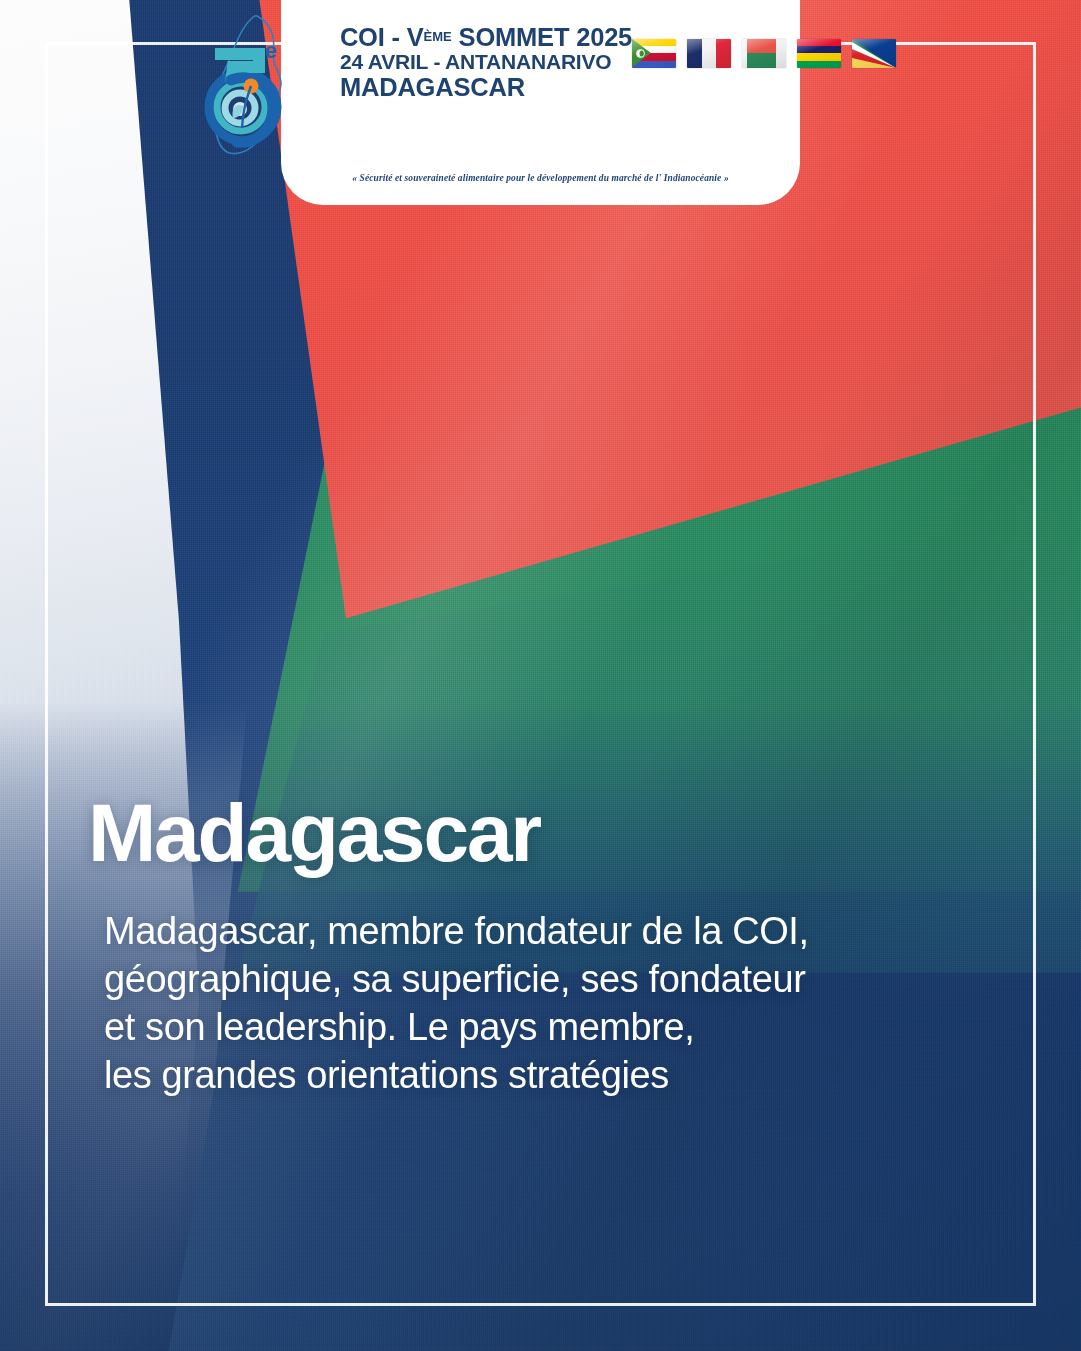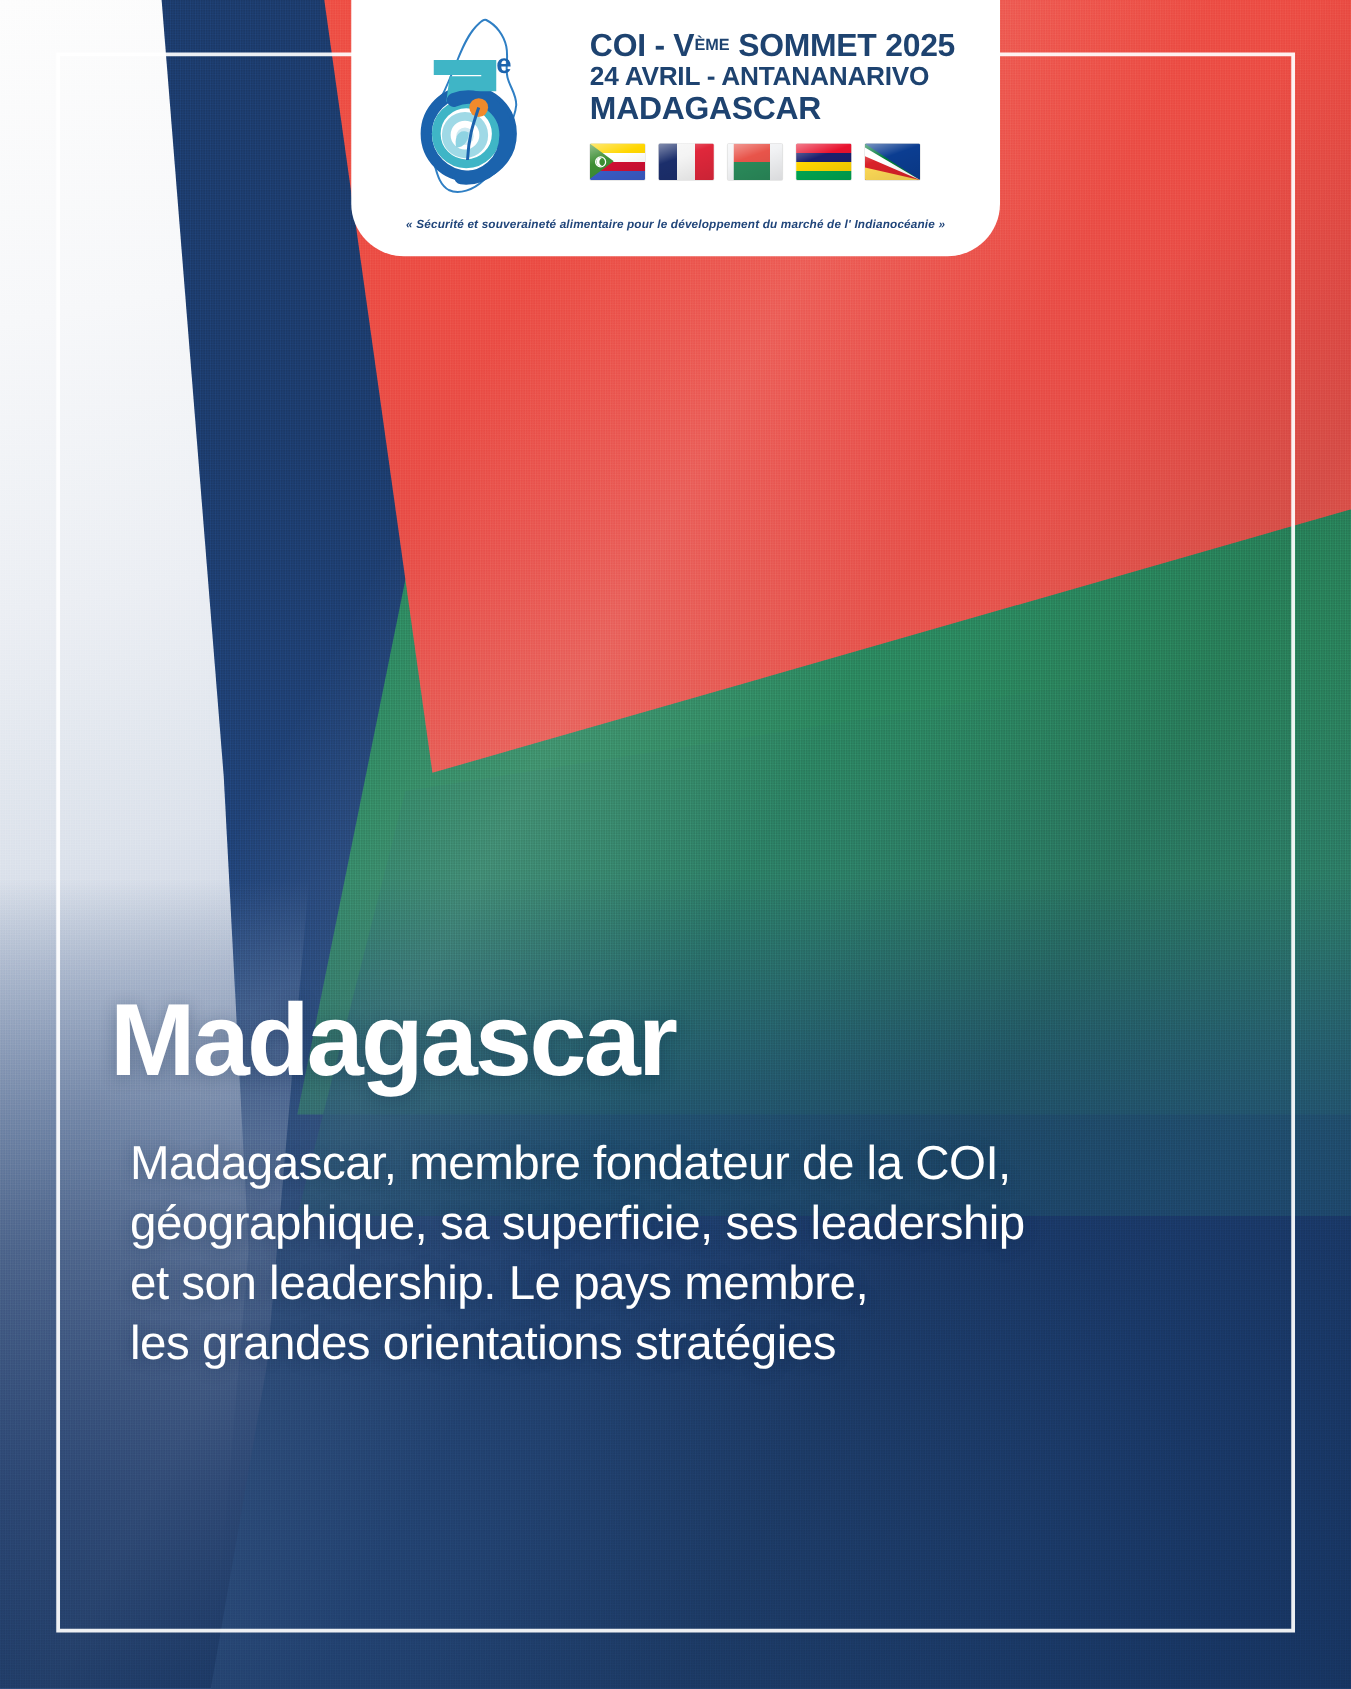--- a/index.html
+++ b/index.html
@@ -102,21 +102,21 @@
   }
   .header-top{
     display:flex;align-items:flex-start;gap:4px;
     padding:0 16px;
   }
 
   
   .logo-mark{width:118px;height:150px;flex:0 0 118px;margin-top:2px;}
   .logo-mark svg{width:100%;height:100%;display:block;}
 
-  .header-right{display:flex;flex-direction:column;padding-top:16px;margin-left:33px;}
+  .header-right{display:flex;flex-direction:row;padding-top:16px;margin-left:33px;}
   .title-lines{color:#1e4370;line-height:1.03;letter-spacing:-.2px;}
   .tl1{font-size:25.5px;font-weight:700;white-space:nowrap;}
   .tl1 sup{font-size:13px;font-weight:700;vertical-align:5px;letter-spacing:0;}
   .tl2{font-size:21px;font-weight:700;white-space:nowrap;margin-top:1px;}
   .tl3{font-size:25.5px;font-weight:700;white-space:nowrap;margin-top:1px;}
 
   .flags{display:flex;gap:11px;margin-top:15px;}
   .flag{
     width:44px;height:29px;position:relative;overflow:hidden;
     box-shadow:0 0 0 .5px rgba(0,0,0,.12);
@@ -150,21 +150,21 @@
   
   .f-sc{background:#0b3d91;}
   .f-sc .ray{position:absolute;left:0;bottom:0;width:0;height:0;}
   .f-sc .r1{border-left:44px solid #fcd856;border-top:10px solid transparent;border-bottom:0;}
   .f-sc .r2{border-left:44px solid #d92229;border-top:19px solid transparent;}
   .f-sc .r3{border-left:44px solid #ffffff;border-top:26px solid transparent;}
   .f-sc .r4{border-left:44px solid #007a3d;border-top:29px solid transparent;}
 
   .tagline{
     color:#20457a;
-    font-family:Liberation Sans, sans-serif;
+    font-family:Liberation Serif, serif;
     font-style:italic;
     font-weight:600;
     font-size:9.4px;
     letter-spacing:.15px;
     margin-top:13px;
     white-space:nowrap;
   }
 
   
   .country-title{
@@ -263,18 +263,18 @@
       </div>
     </div>
 
     <div class="tagline">« Sécurité et souveraineté alimentaire pour le développement du marché de l' Indianocéanie »</div>
   </div>
 
   <h1 class="country-title">Madagascar</h1>
 
   <div class="body-copy">
     <span class="ln">Madagascar, membre fondateur de la COI,</span>
-    <span class="ln">géographique, sa superficie, ses leadership</span>
+    <span class="ln">géographique, sa superficie, ses fondateur</span>
     <span class="ln">et son leadership. Le pays membre,</span>
     <span class="ln">les grandes orientations stratégies</span>
   </div>
 
 </div>
 
 </body></html>

